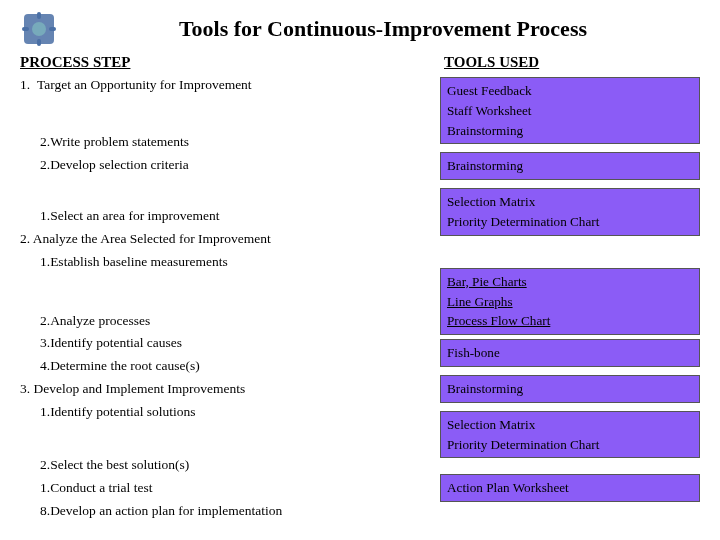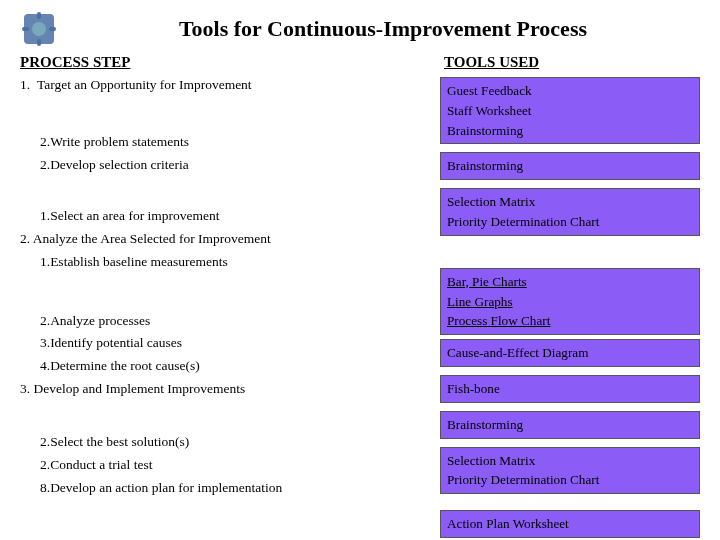--- a/index.html
+++ b/index.html
@@ -145,28 +145,31 @@
       </div>
       <div class="process-step step-indent">
         <span>3.Identify potential causes</span>
       </div>
       <div class="process-step step-indent">
         <span>4.Determine the root cause(s)</span>
       </div>
       <div class="process-step">
         <span class="step-bold">3. Develop and Implement Improvements</span>
       </div>
+      <div class="process-step step-indent">
+        <span>1.Identify potential solutions</span>
+      </div>
 
       <div style="height:30px;"></div>
 
       <div class="process-step step-indent">
         <span>2.Select the best solution(s)</span>
       </div>
       <div class="process-step step-indent">
-        <span>2.Conduct a trial test</span>
+        <span>1.Conduct a trial test</span>
       </div>
       <div class="process-step step-indent">
         <span>8.Develop an action plan for implementation</span>
       </div>
 
     </div>
 
     <div class="right-col">
 
       <div class="tool-box" style="margin-bottom:4px;">
@@ -185,23 +188,20 @@
       </div>
 
       <div style="height:20px;"></div>
 
       <div class="tool-box" style="text-decoration:underline;">
         <span class="tool-item">Bar, Pie Charts</span>
         <span class="tool-item">Line Graphs</span>
         <span class="tool-item">Process Flow Chart</span>
       </div>
 
-      <div class="tool-box" style="margin-bottom:4px;">
-        <span class="tool-item">Cause-and-Effect Diagram</span>
-      </div>
 
       <div class="tool-box" style="margin-bottom:4px;">
         <span class="tool-item">Fish-bone</span>
       </div>
 
       <div class="tool-box" style="margin-bottom:4px;">
         <span class="tool-item">Brainstorming</span>
       </div>
 
       <div class="tool-box" style="margin-bottom:4px;">

